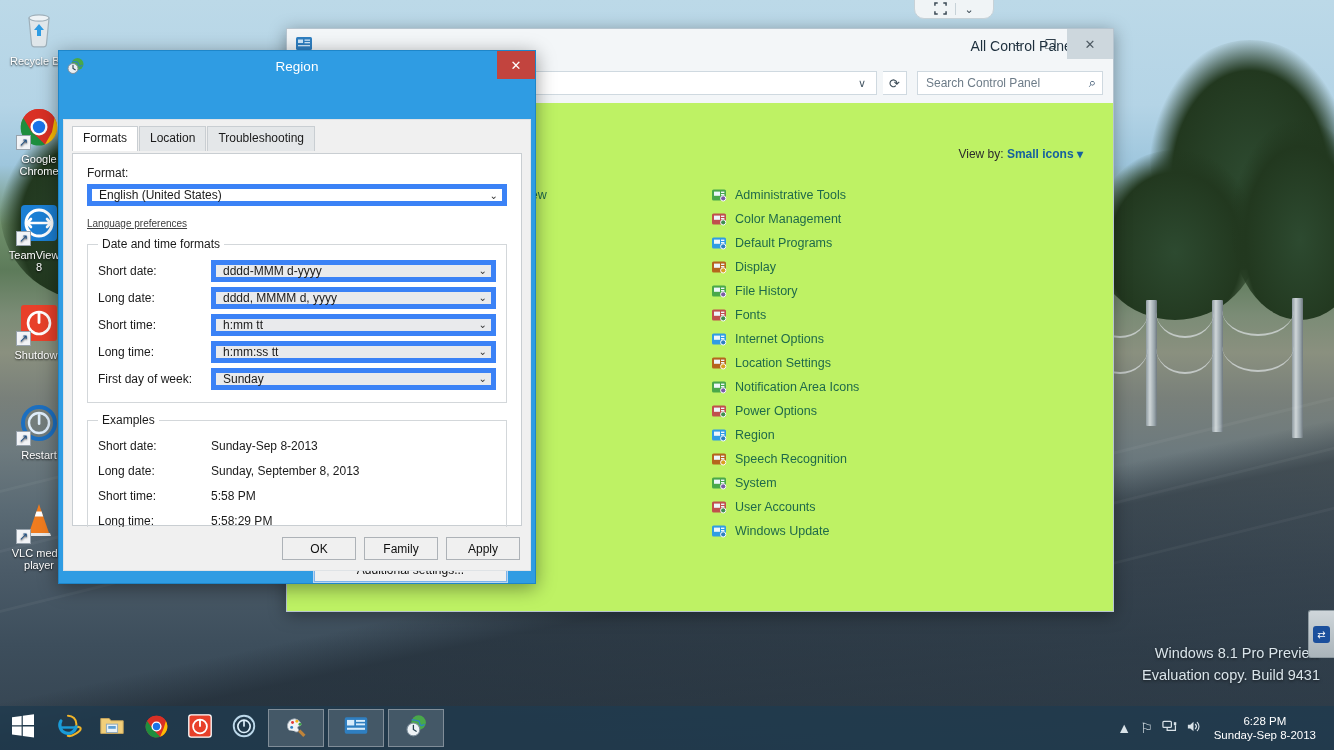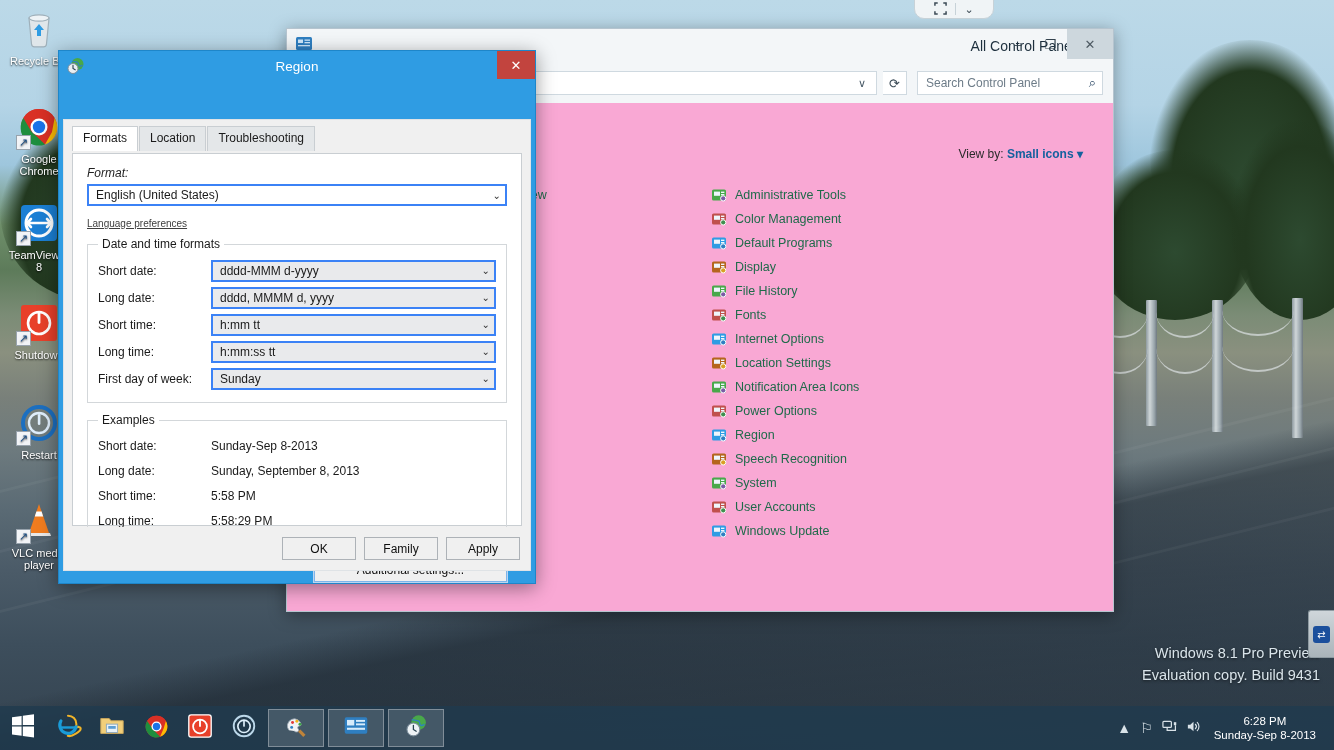--- a/index.html
+++ b/index.html
@@ -106,21 +106,21 @@
     font-size: 13px; color: #3a4a56;
   }
   #cp-search {
     width: 186px; height: 24px; border: 1px solid #cfd9e0; background: #fff;
     display: flex; align-items: center; padding: 0 6px 0 8px; font-size: 12px;
     color: #6d7c88; margin-left: 4px;
   }
   #cp-search .ph { flex: 1; }
   #cp-search .mag { color: #1f3d5c; font-size: 13px; }
 
-  #cp-body { position: absolute; left:0; right:0; top: 74px; bottom: 0; background: #f9a8d4; padding: 0 24px; }
+  #cp-body { position: absolute; left:0; right:0; top: 74px; bottom: 0; background: #bef264; padding: 0 24px; }
   #cp-viewby {
     position: absolute; right: 30px; top: 44px; font-size: 12px; color: #333;
   }
   #cp-viewby .lbl { color: #2b2b2b; }
   #cp-viewby .val { color: #15619e; font-weight: bold; }
   #cp-items {
     position: absolute; left: 28px; right: 20px; top: 80px;
     display: grid; grid-template-columns: 1fr 1fr; column-gap: 14px; row-gap: 0px;
   }
   .cpitem {
@@ -152,23 +152,23 @@
   #rg-tabs { display: flex; padding: 6px 8px 0 8px; gap: 1px; font-size: 12px; }
   .tab {
     padding: 4px 10px 5px; background: #e4e7e9; border: 1px solid #c9ced2;
     border-bottom: none; color: #1a1a1a; cursor: default;
   }
   .tab.active { background: #fff; border-color: #c9ced2; position: relative; top: 0; padding-bottom: 6px; }
   #rg-page {
     position: absolute; left: 8px; right: 8px; top: 33px; bottom: 8px;
     background: #fff; border: 1px solid #c9ced2; padding: 12px 14px;
   }
-  .flabel { font-size: 12px; color: #222; margin-bottom: 4px; font-style: italic; }
+  .flabel { font-size: 12px; color: #222; margin-bottom: 4px; }
   .combo {
-    height: 22px; border: 2px solid #3b82f6; background: #e9eaec;
+    height: 22px; border: 5px solid #3b82f6; background: #e9eaec;
     display: flex; align-items: center; padding: 0 4px 0 7px;
     font-size: 12px; color: #1a1a1a;
   }
   .combo .v { flex: 1; white-space: nowrap; overflow: hidden; }
   .combo .cv { color: #333; font-size: 10px; }
   .combo.wide { background: #fff; }
   a.langpref {
     display: inline-block; margin: 12px 0 6px; font-size: 10px;
     color: #404040; text-decoration: underline; cursor: default;
   }

